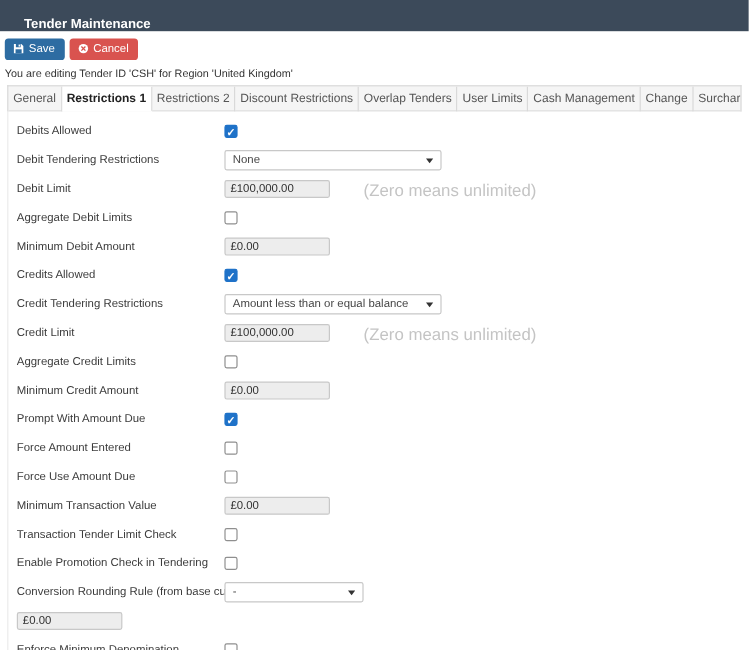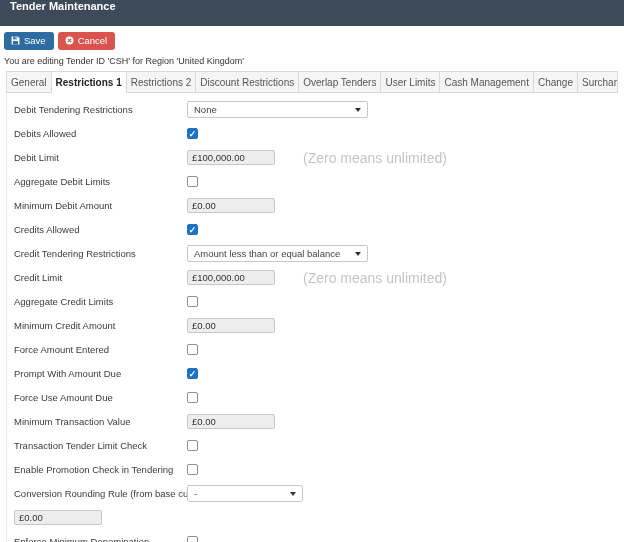--- a/index.html
+++ b/index.html
@@ -1,20 +1,20 @@
 <!DOCTYPE html>
 <html style="--header-bg: #3c4a5a; --save-bg: #2d6ca2; --cancel-bg: #d9534f; --checkbox-checked: #1f72c8;"><head>
 <meta charset="utf-8">
 <style>
   * { margin:0; padding:0; box-sizing:border-box; }
   html,body { width:624px; height:542px; overflow:hidden; background:#fff;
               font-family:"Liberation Sans", sans-serif; }
 
   .titlebar { height:26px; background:var(--header-bg); color:#fff;
-              display:flex; align-items:flex-start; padding-left:10px;
+              display:flex; align-items:flex-end; padding-left:20px;
               font-size:11px; font-weight:bold; }
 
   .toolbar { margin:6px 0 0 4px; display:flex; gap:4px;align-items:flex-end; }
   .btn { display:inline-flex; align-items:center; gap:4px; border:none;
          color:#fff; font-size:9.5px; padding:3px 8px 4px 7px; border-radius:3px;
          font-family:"Liberation Sans", sans-serif; cursor:pointer; }
   .btn-save { background:var(--save-bg); }
   .btn-cancel { background:var(--cancel-bg); }
   .btn svg { display:block; }
 
@@ -97,35 +97,35 @@
     <div class="tab">Overlap Tenders</div>
     <div class="tab">User Limits</div>
     <div class="tab">Cash Management</div>
     <div class="tab">Change</div>
     <div class="tab">Surcharge</div>
     <div class="tab">Cash Tender</div>
   </div>
 
 <div class="form">
     <div class="row">
+      <div class="lbl">Debits Allowed</div>
+      <div class="ctl">
+        <span class="cb on"></span>
+      </div>
+    </div>
+    <div class="row">
       <div class="lbl">Debit Tendering Restrictions</div>
       <div class="ctl">
         <div class="sel wide">
           <span>None</span>
           <span class="arrow"></span>
         </div>
       </div>
     </div>
     <div class="row">
-      <div class="lbl">Debits Allowed</div>
-      <div class="ctl">
-        <span class="cb on"></span>
-      </div>
-    </div>
-    <div class="row">
       <div class="lbl">Debit Limit</div>
       <div class="ctl">
         <input class="inp" readonly="" value="£100,000.00" style="">
         <span class="hint">(Zero means unlimited)</span>
       </div>
     </div>
     <div class="row">
       <div class="lbl">Aggregate Debit Limits</div>
       <div class="ctl">
         <span class="cb"></span>
@@ -165,29 +165,29 @@
         <span class="cb"></span>
       </div>
     </div>
     <div class="row">
       <div class="lbl">Minimum Credit Amount</div>
       <div class="ctl">
         <input class="inp" readonly="" value="£0.00" style="">
       </div>
     </div>
     <div class="row">
+      <div class="lbl">Prompt With Amount Due</div>
+      <div class="ctl">
+        <span class="cb on"></span>
+      </div>
+    </div>
+    <div class="row">
       <div class="lbl">Force Amount Entered</div>
       <div class="ctl">
         <span class="cb"></span>
-      </div>
-    </div>
-    <div class="row">
-      <div class="lbl">Prompt With Amount Due</div>
-      <div class="ctl">
-        <span class="cb on"></span>
       </div>
     </div>
     <div class="row">
       <div class="lbl">Force Use Amount Due</div>
       <div class="ctl">
         <span class="cb"></span>
       </div>
     </div>
     <div class="row">
       <div class="lbl">Minimum Transaction Value</div>

